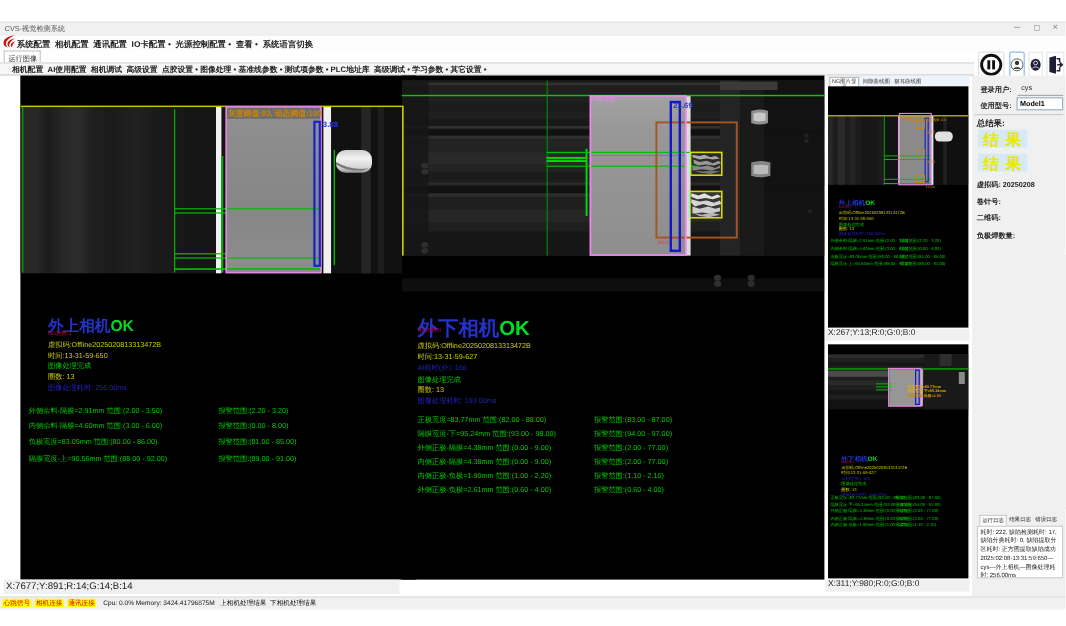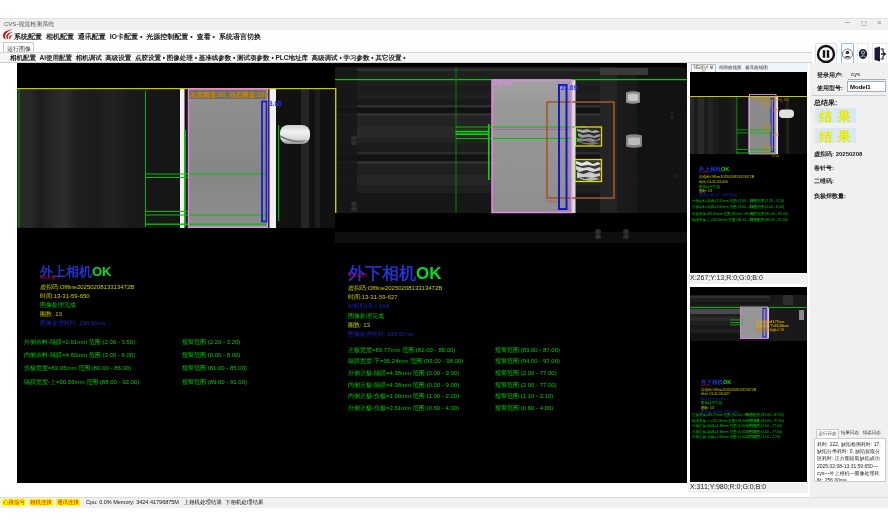--- a/index.html
+++ b/index.html
@@ -363,20 +363,21 @@
   <div class="abs" style="left:815px;top:128px;width:41px;height:15px;background:#d7e9f8;color:#e8e800;font-weight:bold;font-size:13px;text-align:center;padding-top:0px;letter-spacing:1px;">结 果</div>
   <div class="abs" style="left:814px;top:150px;font-size:6px;color:#222;font-weight:bold;">虚拟码: 20250208</div>
   <div class="abs" style="left:814px;top:164px;font-size:6px;color:#222;font-weight:bold;">卷针号:</div>
   <div class="abs" style="left:814px;top:177px;font-size:6px;color:#222;font-weight:bold;">二维码:</div>
   <div class="abs" style="left:814px;top:192px;font-size:6px;color:#222;font-weight:bold;">负极焊数量:</div>
 
   <div class="abs" style="left:816px;top:429px;width:23px;height:9px;background:#fff;border:1px solid #ccc;border-bottom:none;font-size:4.5px;color:#222;text-align:center;padding-top:1px;">运行日志</div>
   <div class="abs" style="left:841px;top:430px;font-size:4.5px;color:#222;">结果日志&nbsp;&nbsp;&nbsp;错误日志</div>
   <div class="abs" style="left:814px;top:438px;width:72px;height:44px;background:#fff;border:1px solid #ccc;font-size:5px;color:#222;line-height:7.2px;padding:2px;overflow:hidden;">耗时: 222, 缺陷检测耗时: 17, 缺陷分类耗时: 0, 缺陷提取分区耗时: 正方图提取缺陷成功 2025:02:08-13:31:59:650—cys—外上相机—图像处理耗时: 256.00ms</div>
 
+  <div class="abs" style="left:3px;top:483px;width:330px;height:12px;background:#f0f0f0;font-size:8px;color:#222;padding:1px 0 0 2px;">X:7677;Y:891;R:14;G:14;B:14</div>
 
   <div class="abs" style="left:0;top:497px;width:888px;height:11px;background:#f0f0f0;border-top:1px solid #ddd;"></div>
   <div class="abs" style="left:2px;top:499px;background:#ffff00;color:#dd0000;font-size:5.5px;padding:0 1px;">心跳信号</div>
   <div class="abs" style="left:29px;top:499px;background:#ffff00;color:#dd0000;font-size:5.5px;padding:0 1px;">相机连接</div>
   <div class="abs" style="left:56px;top:499px;background:#ffff00;color:#dd0000;font-size:5.5px;padding:0 1px;">通讯连接</div>
   <div class="abs" style="left:86px;top:499px;font-size:5.5px;color:#111;">Cpu: 0.0% Memory: 3424.41796875M&nbsp;&nbsp;&nbsp;上相机处理结果&nbsp;&nbsp;下相机处理结果</div>
 
 </div>
 
 </body></html>

